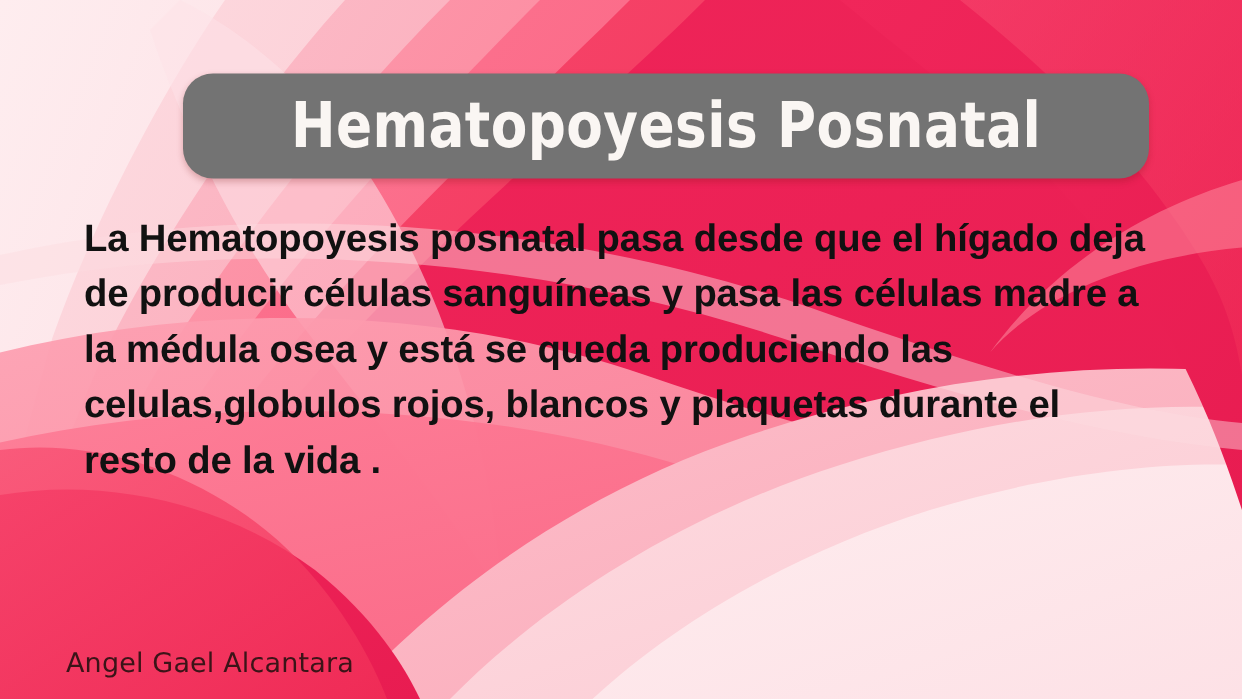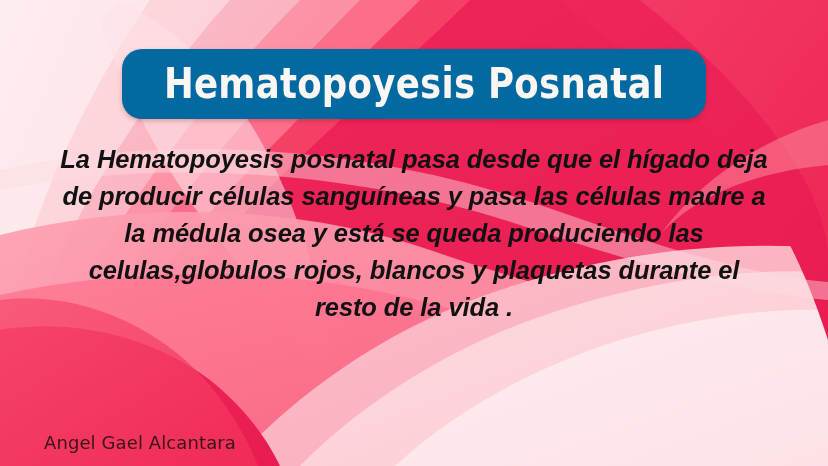--- a/index.html
+++ b/index.html
@@ -26,23 +26,23 @@
   }
   .content {
     position: absolute;
     inset: 0;
     z-index: 5;
   }
   .title-box {
     position: absolute;
     left: 122px;
     top: 49px;
-    width: 584px;
+    width: 644px;
     height: 70px;
-    background: #0369a1;
+    background: #737373;
     border-radius: 20px;
     display: flex;
     align-items: center;
     justify-content: center;
     box-shadow: 0 2px 4px rgba(120,20,20,0.25);
   }
   .title-text {
     color: #FAF6F3;
     font-family: "Liberation Sans Narrow", "DejaVu Sans Condensed", "Liberation Sans", sans-serif;
     font-weight: bold;
@@ -50,22 +50,20 @@
     letter-spacing: 0.3px;
     line-height: 1;
     transform: scaleX(0.94);
     white-space: nowrap;
   }
   .body-block {
     position: absolute;
     left: 56px;
     top: 141px;
     width: 716px;
-    text-align: center;
-    font-style: italic;
   }
   .body-text {
     color: #111111;
     font-family: "Liberation Sans", sans-serif;
     font-weight: bold;
     font-size: 25.5px;
     line-height: 37px;
     letter-spacing: -0.1px;
     margin: 0;
   }

